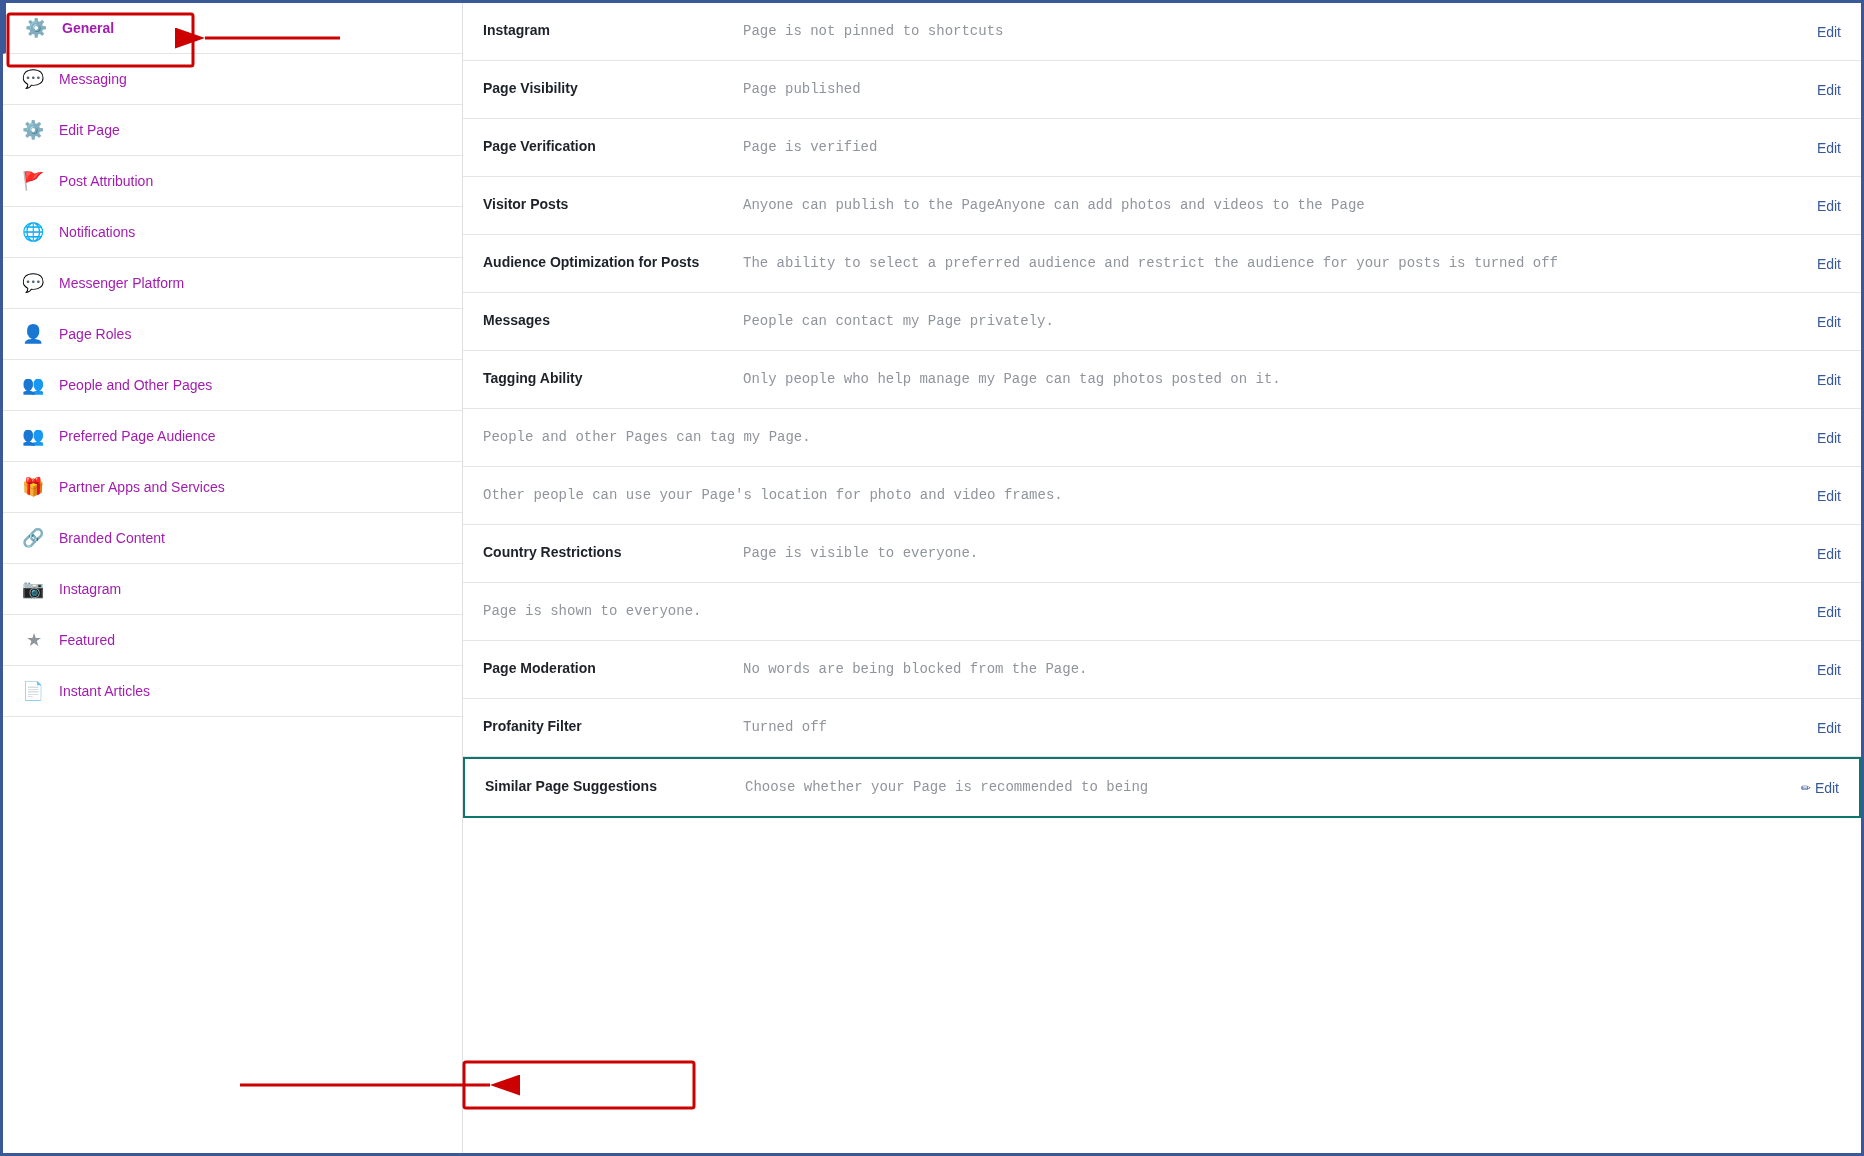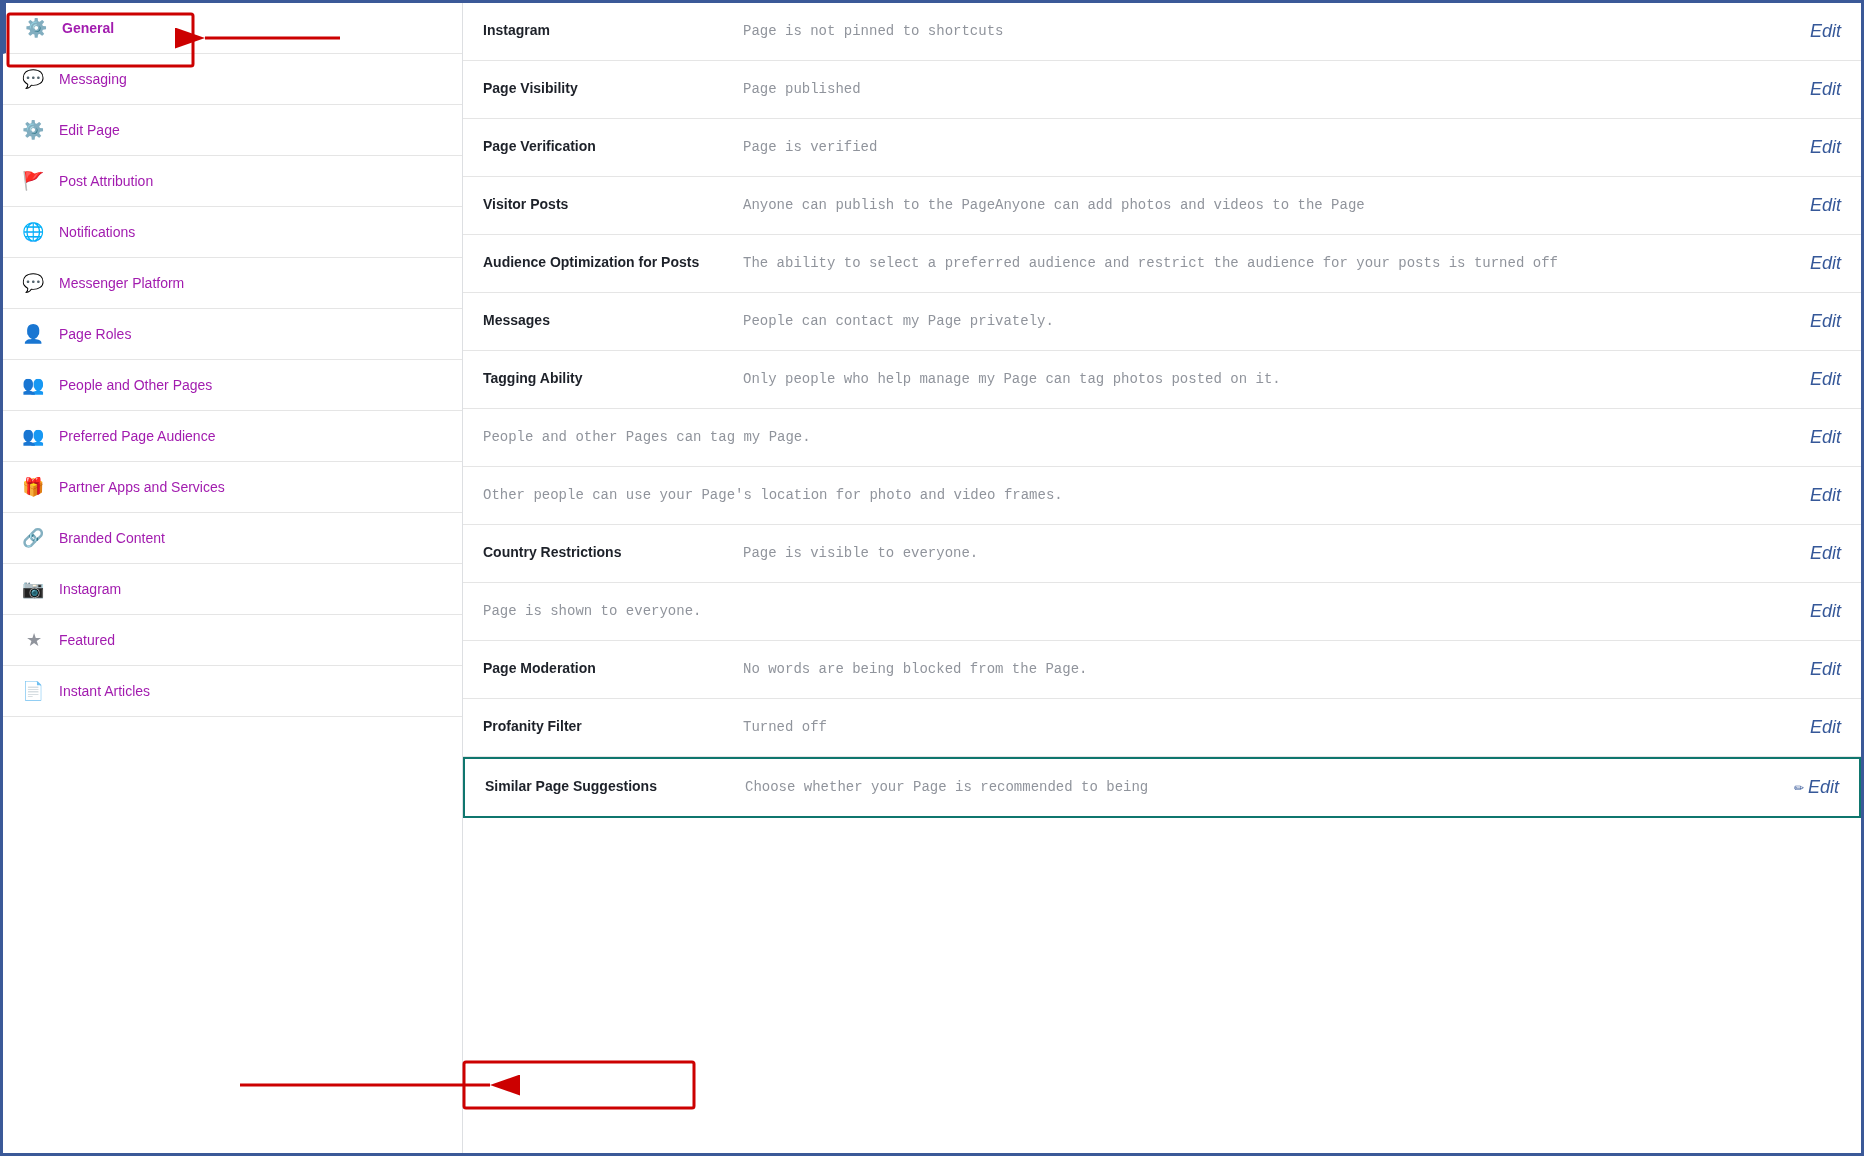--- a/index.html
+++ b/index.html
@@ -86,25 +86,24 @@
     .col-edit {
       width: 80px;
       min-width: 80px;
       padding: 18px 20px;
       display: flex;
       align-items: center;
       justify-content: flex-end;
     }
     .edit-link {
       color: #365899;
-      font-size: 18px;
+      font-size: 14px;
       text-decoration: none;
       cursor: pointer;
       font-weight: 400;
-      font-style: italic;
     }
     .pencil-icon {
       color: #365899;
       margin-right: 4px;
       font-size: 12px;
     }
     .page-wrapper {
       position: relative;
     }
   </style>

